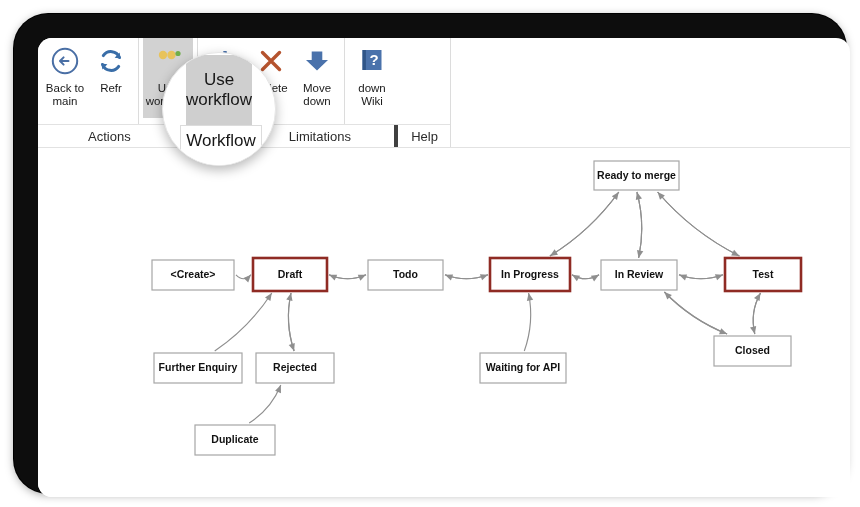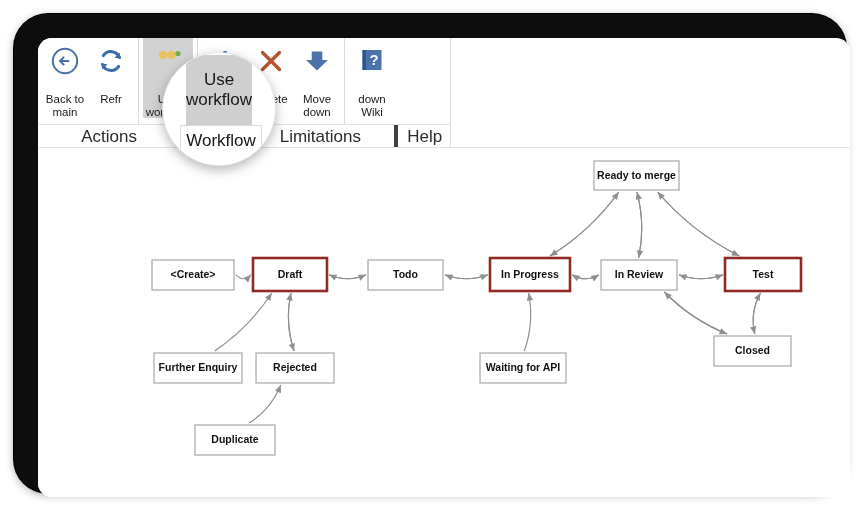--- a/index.html
+++ b/index.html
@@ -24,25 +24,25 @@
   .ribbon-body{position:absolute;left:0;top:0;right:0;height:86px;display:flex;align-items:flex-start;}
   .rgroup{position:relative;height:86px;display:flex;align-items:flex-start;padding:0 4px;}
   .rgroup + .rgroup{border-left:1px solid #dcdcdc;}
   .rbtn{
     width:46px;min-height:80px;display:flex;flex-direction:column;align-items:center;
     justify-content:flex-start;padding:6px 2px 0 2px;background:transparent;border:0;
     cursor:pointer;font-family:"Liberation Sans",sans-serif;
   }
   .rbtn.wide{width:50px;}
   .rbtn .ico{height:34px;display:flex;align-items:center;justify-content:center;}
-  .rbtn .lbl{margin-top:15px;font-size:11.5px;line-height:12.5px;color:#1a1a1a;text-align:center;}
+  .rbtn .lbl{margin-top:4px;font-size:11.5px;line-height:12.5px;color:#1a1a1a;text-align:center;}
   .rbtn.selected{background:#d2d2d2;}
 
   .grouplabels{position:absolute;left:0;top:86px;right:0;height:24px;border-top:1px solid #e2e2e2;border-bottom:1px solid #e2e2e2;display:flex;}
-  .glab{display:flex;align-items:center;justify-content:center;font-size:17px;color:#2b2b2b;height:23px;}
+  .glab{display:flex;align-items:center;justify-content:center;font-size:13px;color:#2b2b2b;height:23px;}
   .glab + .glab{border-left:4px solid #404040;}
   .ribbon-right-edge{position:absolute;left:412px;top:0;width:1px;height:110px;background:#dcdcdc;}
   .ribbon-baseline{position:absolute;left:0;top:109px;width:812px;height:1px;background:#e2e2e2;}
 
   
   .lens{
     position:absolute;left:124px;top:14px;width:112px;height:112px;border-radius:50%;
     background:#ffffff;border:1px solid #e6e6e6;overflow:hidden;
     box-shadow:0 4px 12px rgba(0,0,0,.28);z-index:40;
   }

